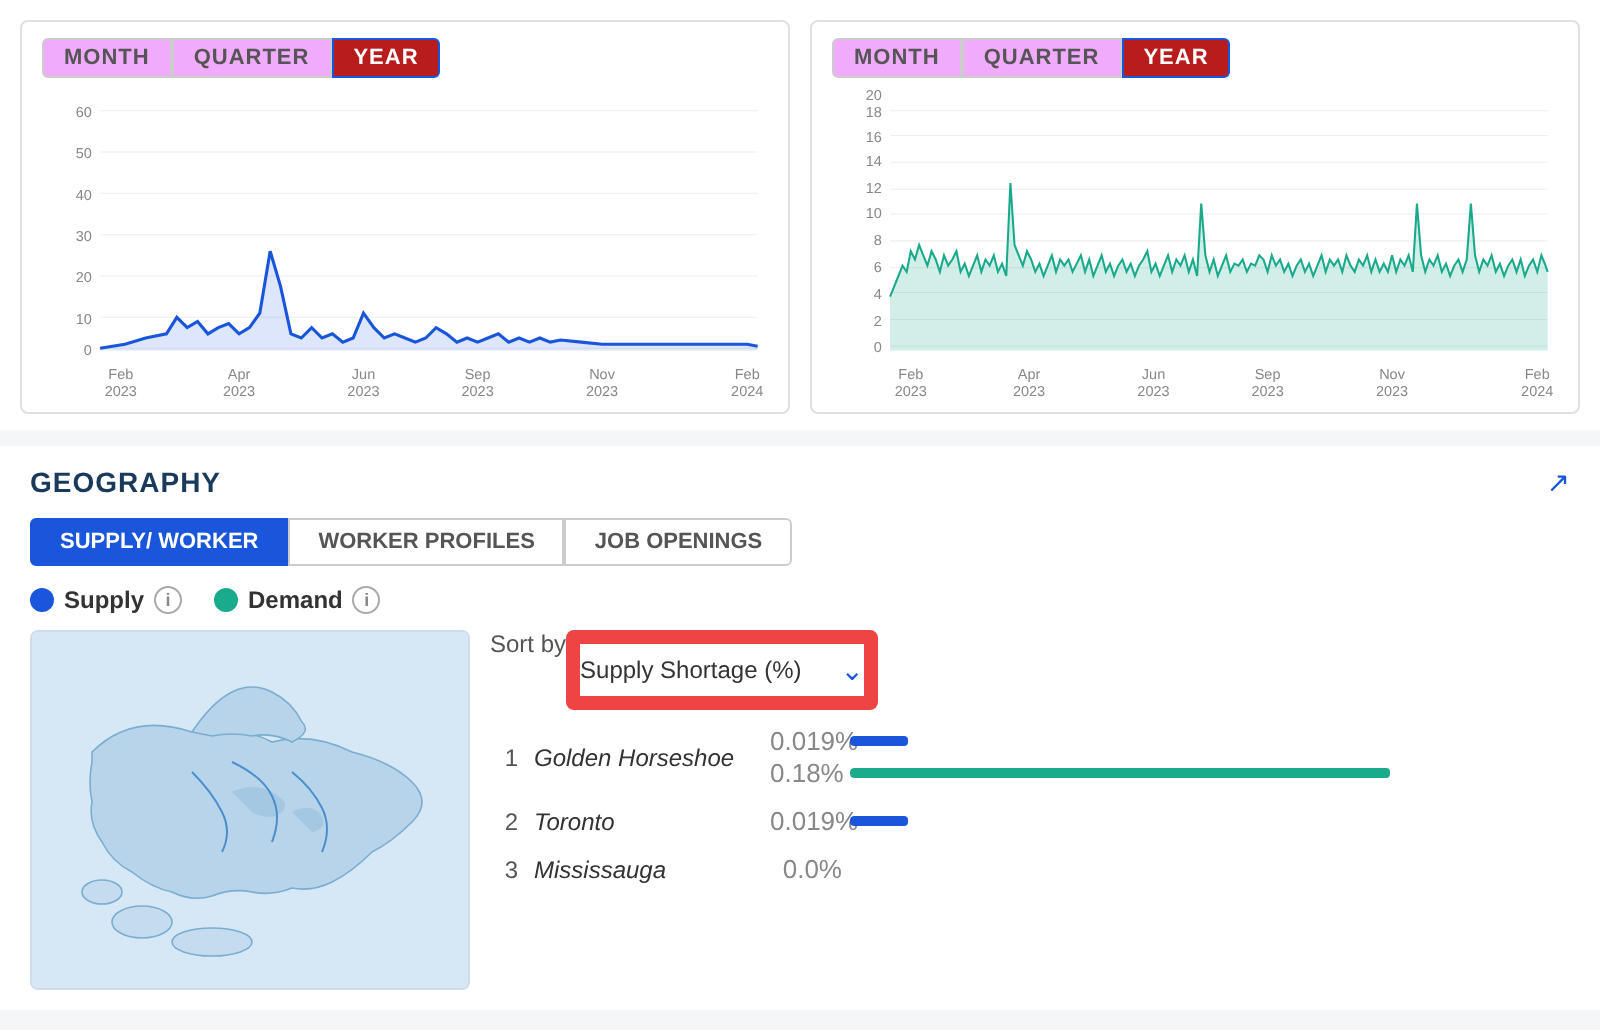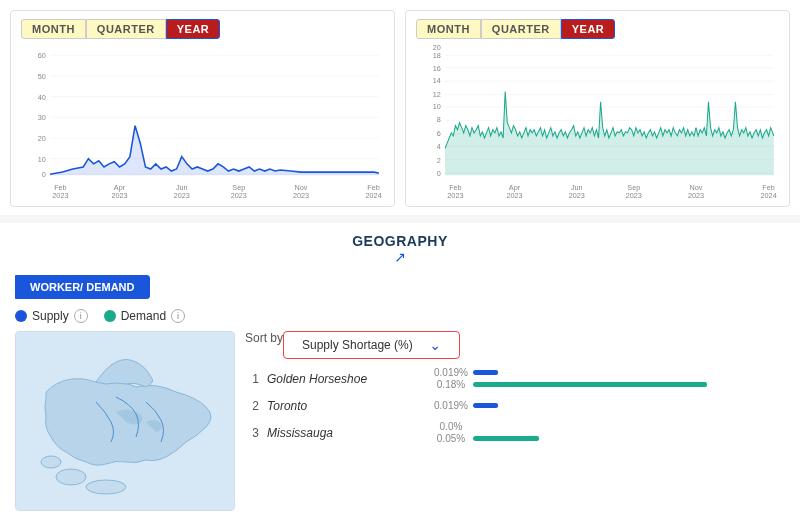--- a/index.html
+++ b/index.html
@@ -29,21 +29,21 @@
     }
 
     .tab-group {
       display: flex;
       gap: 0;
       margin-bottom: 6px;
     }
 
     .tab-btn {
       border: 1px solid #ccc;
-      background: #fef9c3;
+      background: #f0abfc;
       padding: 3px 10px;
       font-size: 11px;
       cursor: pointer;
       color: #555;
       font-weight: 600;
       letter-spacing: 0.5px;
     }
     .tab-btn:first-child { border-radius: 3px 0 0 3px; }
     .tab-btn:last-child { border-radius: 0 3px 3px 0; }
     .tab-btn.active {
@@ -64,24 +64,23 @@
     }
 
     .bottom-section {
       background: #fff;
       border-top: 8px solid #f5f6f8;
       padding: 10px 15px;
     }
 
     .geo-header {
       display: flex;
-      align-items: center;
+      align-items: flex-end;
       justify-content: space-between;
       margin-bottom: 10px;
-      flex-direction: column;
     }
 
     .geo-title {
       font-size: 14px;
       font-weight: 700;
       color: #1a3a5c;
       letter-spacing: 0.5px;
     }
 
     .expand-icon {
@@ -110,20 +109,21 @@
     .geo-tab.active {
       background: #1a56db;
       color: #fff;
       border-color: #1a56db;
     }
 
     .legend {
       display: flex;
       gap: 16px;
       margin-bottom: 8px;
+      font-weight: bold;
     }
 
     .legend-item {
       display: flex;
       align-items: center;
       gap: 5px;
       font-size: 12px;
     }
 
     .legend-dot {
@@ -173,24 +173,24 @@
 
     .sort-label {
       font-size: 12px;
       color: #555;
     }
 
     .sort-dropdown {
       display: flex;
       align-items: center;
       justify-content: space-between;
-      border: 1px solid #ef4444;
+      border: 7px solid #ef4444;
       border-radius: 4px;
-      padding: 5px 18px;
-      width: 177px;
+      padding: 5px 0;
+      width: 156px;
       cursor: pointer;
       background: #fff;
       font-size: 12px;
       color: #333;
     }
 
     .chevron {
       color: #1a56db;
       font-size: 14px;
     }
@@ -227,25 +227,24 @@
     }
 
     .bar-row {
       display: flex;
       align-items: center;
       gap: 4px;
       margin-bottom: 1px;
     }
 
     .bar-value {
-      font-size: 10px;
+      font-size: 13px;
       color: #888;
       width: 36px;
-      text-align: center;
-      margin-left: 48px;
+      text-align: right;
     }
 
     .bar-track {
       flex: 1;
       height: 5px;
       background: transparent;
       border-radius: 2px;
       overflow: hidden;
     }
 
@@ -359,21 +358,23 @@
     </div>
   </div>
 
   <div class="bottom-section">
     <div class="geo-header">
       <span class="geo-title">GEOGRAPHY</span>
       <span class="expand-icon">↗</span>
     </div>
 
     <div class="geo-tabs">
-      <button class="geo-tab active">WORKER/ DEMAND</button>
+      <button class="geo-tab active">SUPPLY/ WORKER</button>
+      <button class="geo-tab">WORKER PROFILES</button>
+      <button class="geo-tab">JOB OPENINGS</button>
     </div>
 
     <div class="legend">
       <div class="legend-item">
         <div class="legend-dot" style="background:#1a56db;"></div>
         <span>Supply</span>
         <span class="info-icon">i</span>
       </div>
       <div class="legend-item">
         <div class="legend-dot" style="background:#1aaa8c;"></div>
@@ -447,25 +448,19 @@
             <div class="ranking-item">
     <span class="rank-num">3</span>
     <span class="rank-name">Mississauga</span>
     <div class="rank-bars">
       <div class="bar-row">
         <span class="bar-value">0.0%</span>
         <div class="bar-track">
           <div class="bar-fill" style="width:0%; background:#1a56db;"></div>
         </div>
       </div>
-      <div class="bar-row">
-        <span class="bar-value">0.05%</span>
-        <div class="bar-track">
-          <div class="bar-fill" style="width:21%; background:#1aaa8c;"></div>
-        </div>
-      </div>
     </div>
   </div>
           </div>
       </div>
     </div>
   </div>
 </div>
 
 </body></html>

